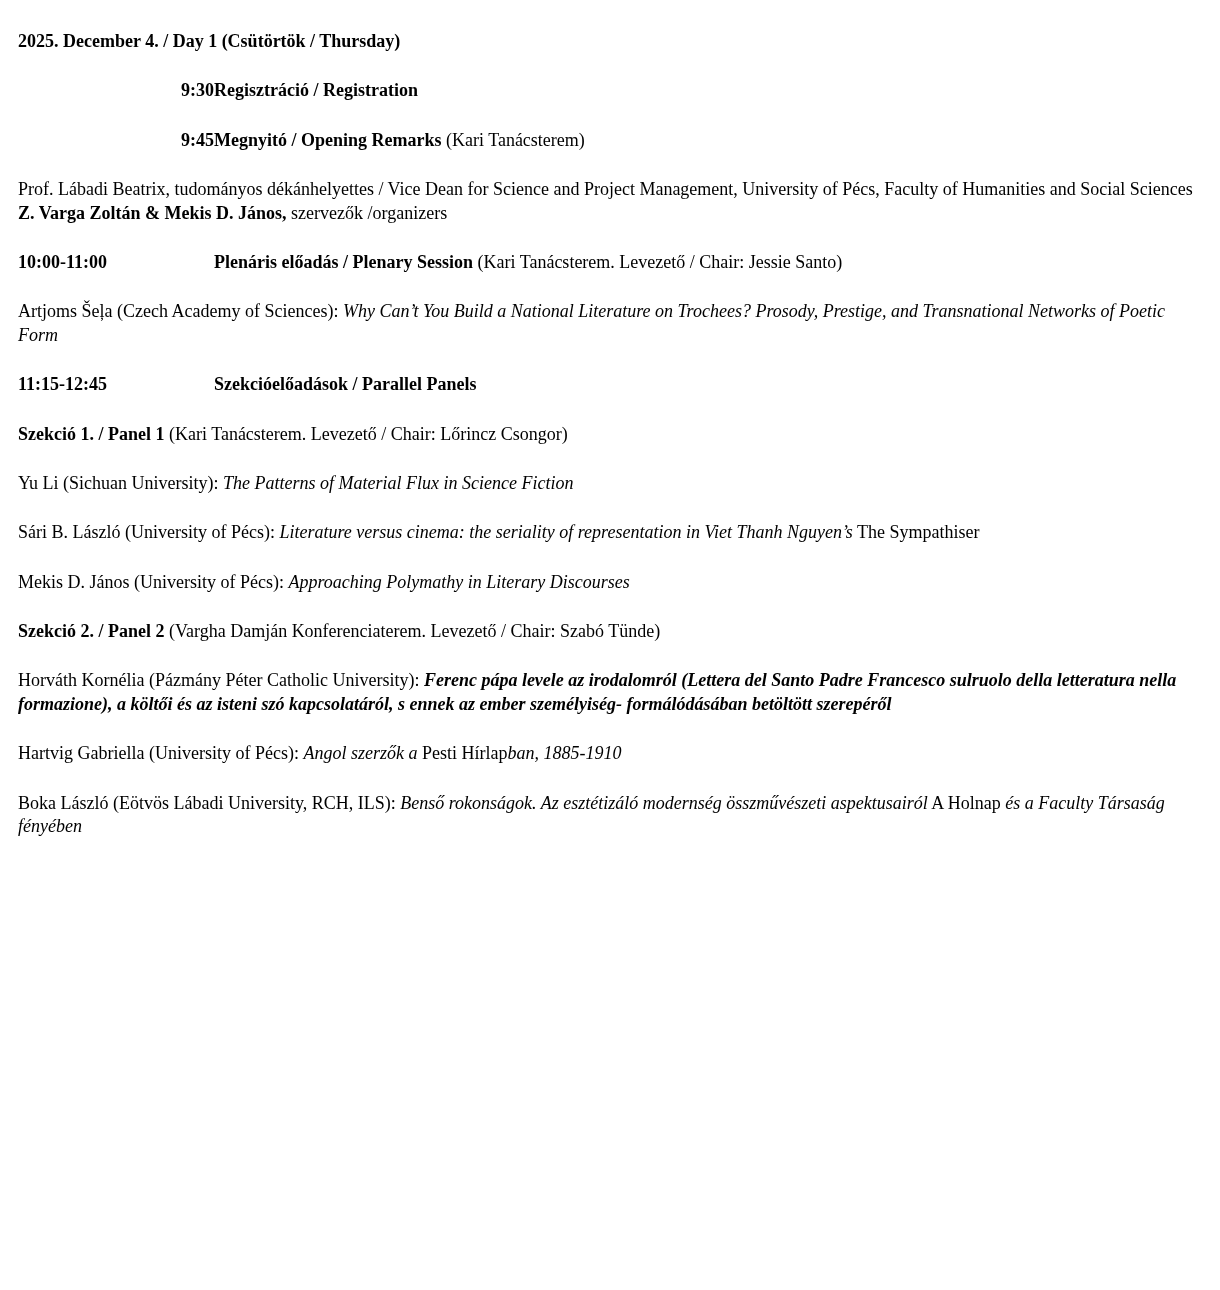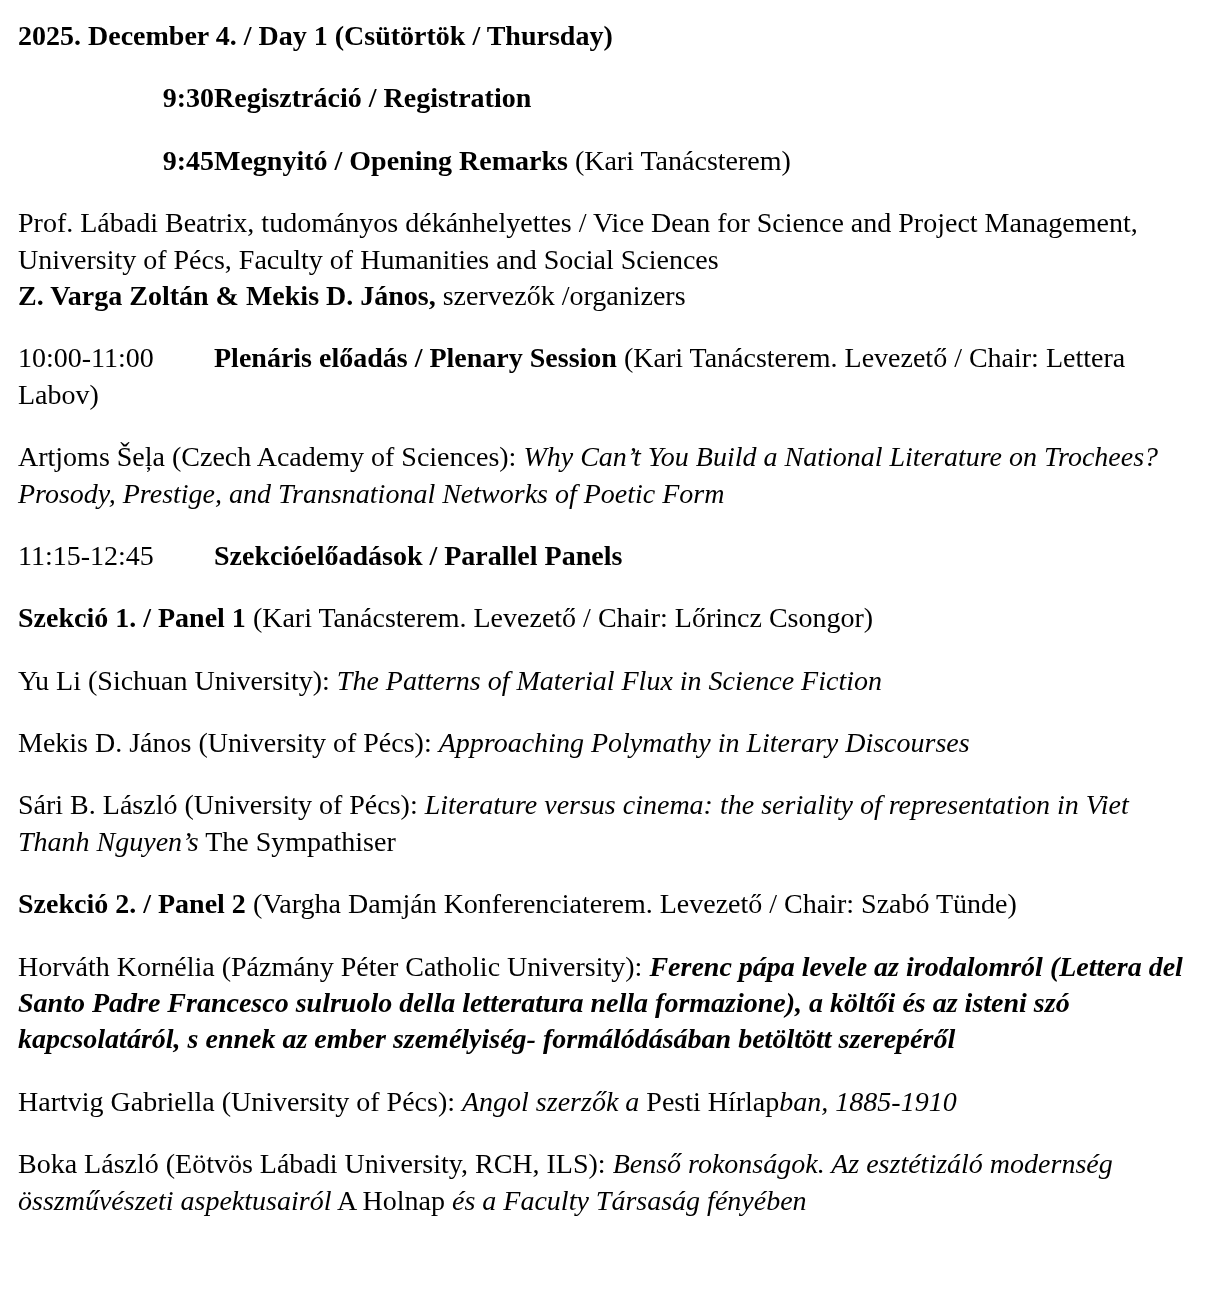--- a/index.html
+++ b/index.html
@@ -12,38 +12,38 @@
     min-height: 1290px;
     font-family: "Liberation Serif", "DejaVu Serif", serif;
     color: #000000;
   }
   .page {
     padding: 14px 20px 10px 18px;
     box-sizing: border-box;
     width: 1220px;
   }
   .block {
-    font-size: 28px;
+    font-size: 18px;
     line-height: 1.30;
-    margin: 4px 0 26px 0;
+    margin: 16px 0 26px 0;
   }
   .block.tight {
     margin-bottom: 24px;
   }
   .b { font-weight: bold; }
   .i { font-style: italic; }
   .bi { font-weight: bold; font-style: italic; }
   .time {
     font-weight: bold;
     display: inline-block;
     min-width: 196px;
     text-align: right;
   }
   .time-wide {
-    font-weight: normal;
+    font-weight: bold;
     display: inline-block;
     min-width: 196px;
   }
 </style>
 </head>
 <body>
 
 <div class="page">
 
   <p class="block">
@@ -57,45 +57,45 @@
   <p class="block">
     <span class="time">9:45</span><span class="b">Megnyitó / Opening Remarks</span><span> (Kari Tanácsterem)</span>
   </p>
 
   <p class="block">
     <span>Prof. Lábadi Beatrix, tudományos dékánhelyettes / Vice Dean for Science and Project Management, University of Pécs, Faculty of Humanities and Social Sciences</span><br>
     <span class="b">Z. Varga Zoltán &amp; Mekis D. János,</span><span> szervezők /organizers</span>
   </p>
 
   <p class="block">
-    <span class="time-wide">10:00-11:00</span><span class="b">Plenáris előadás / Plenary Session</span><span> (Kari Tanácsterem. Levezető / Chair: Lettera Labov)</span>
+    <span class="time-wide">10:00-11:00</span><span class="b">Plenáris előadás / Plenary Session</span><span> (Kari Tanácsterem. Levezető / Chair: Jessie Santo)</span>
   </p>
 
   <p class="block">
     <span>Artjoms Šeļa (Czech Academy of Sciences): </span><span class="i">Why Can’t You Build a National Literature on Trochees? Prosody, Prestige, and Transnational Networks of Poetic Form</span>
   </p>
 
   <p class="block">
     <span class="time-wide">11:15-12:45</span><span class="b">Szekcióelőadások / Parallel Panels</span>
   </p>
 
   <p class="block">
     <span class="b">Szekció 1. / Panel 1</span><span> (Kari Tanácsterem. Levezető / Chair: Lőrincz Csongor)</span>
   </p>
 
   <p class="block">
     <span>Yu Li (Sichuan University): </span><span class="i">The Patterns of Material Flux in Science Fiction</span>
   </p>
 
   <p class="block">
-    <span>Mekis D. János (University of Pécs): </span><span class="i">Approaching Polymathy in Literary Discourses</span>
+    <span>Sári B. László (University of Pécs): </span><span class="i">Literature versus cinema: the seriality of representation in Viet Thanh Nguyen’s</span><span> The Sympathiser</span>
   </p>
 
   <p class="block">
-    <span>Sári B. László (University of Pécs): </span><span class="i">Literature versus cinema: the seriality of representation in Viet Thanh Nguyen’s</span><span> The Sympathiser</span>
+    <span>Mekis D. János (University of Pécs): </span><span class="i">Approaching Polymathy in Literary Discourses</span>
   </p>
 
   <p class="block">
     <span class="b">Szekció 2. / Panel 2</span><span> (Vargha Damján Konferenciaterem. Levezető / Chair: Szabó Tünde)</span>
   </p>
 
   <p class="block">
     <span>Horváth Kornélia (Pázmány Péter Catholic University): </span><span class="bi">Ferenc pápa levele az irodalomról (Lettera del Santo Padre Francesco sulruolo della letteratura nella formazione), a költői és az isteni szó kapcsolatáról, s ennek az ember személyiség- formálódásában betöltött szerepéről</span>
   </p>
 

